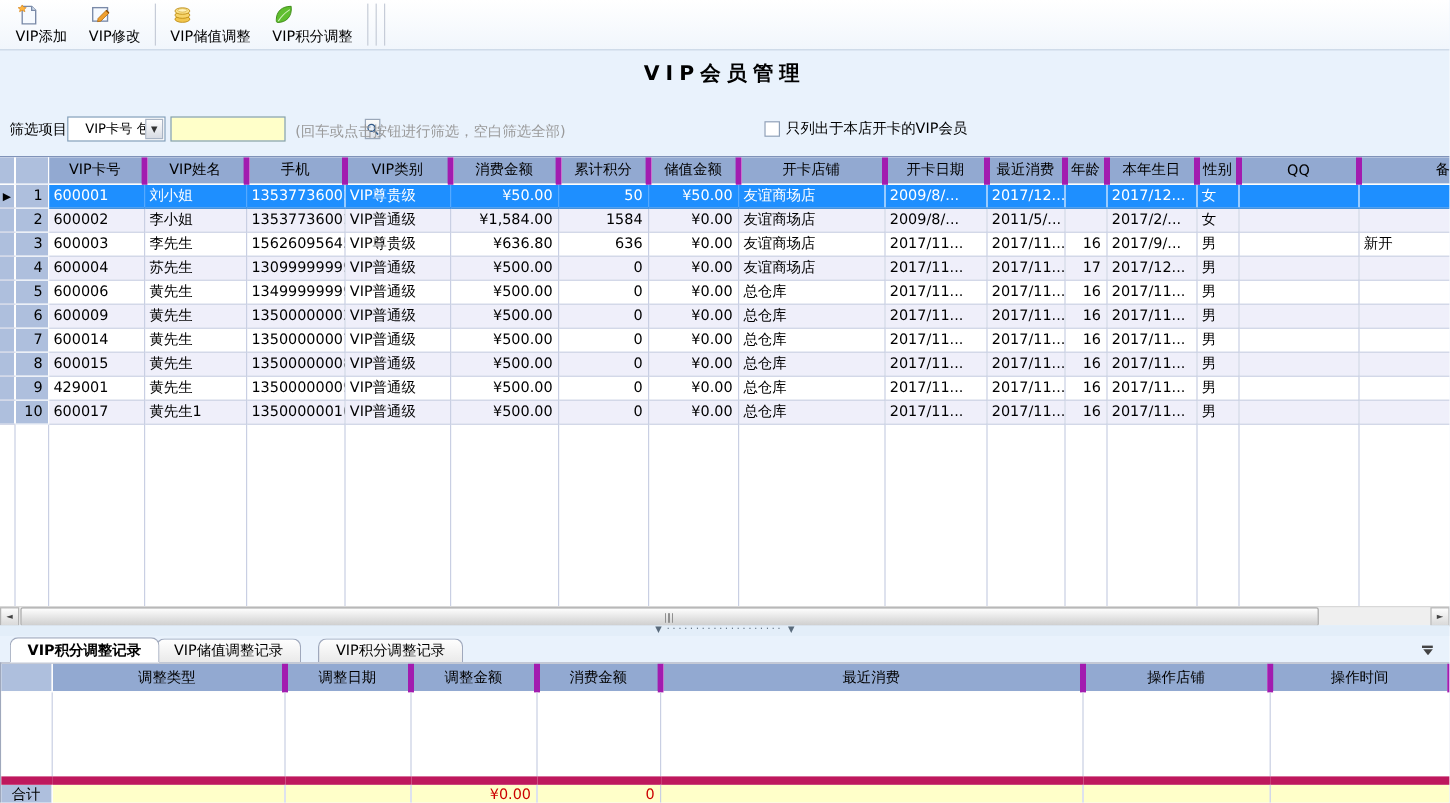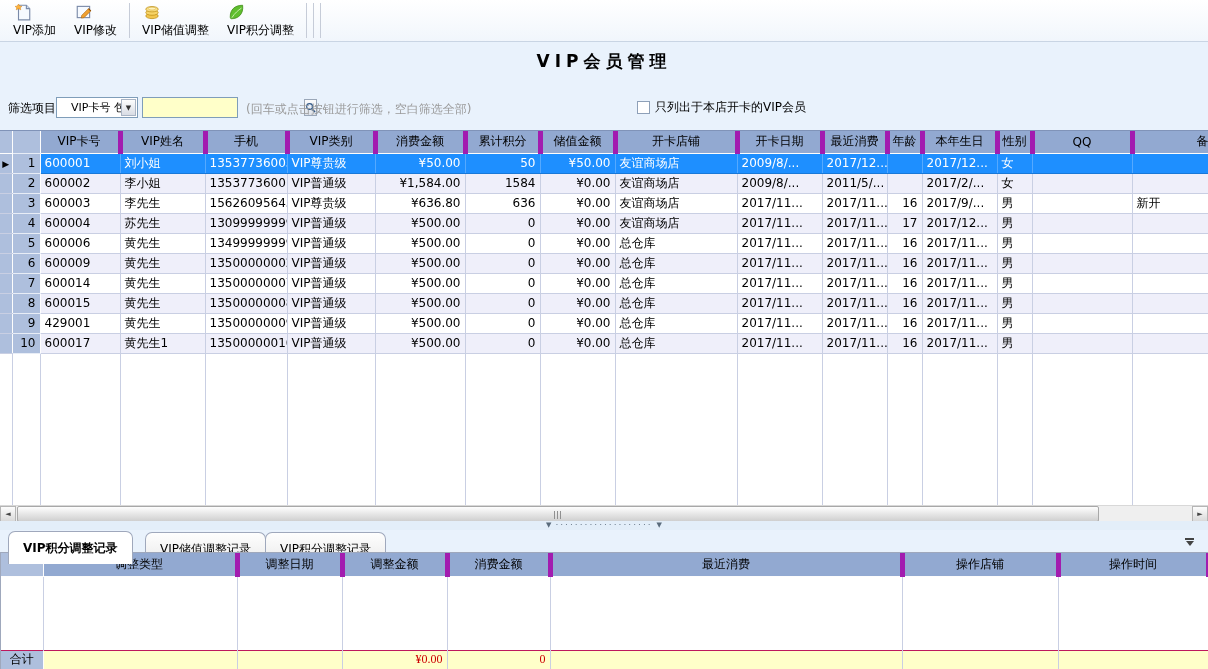--- a/index.html
+++ b/index.html
@@ -70,34 +70,34 @@
   
   .splitter { position:absolute; left:0; top:521px; width:1208px; height:9px; background:#E3EEF9;
     display:flex; align-items:center; justify-content:center; }
   .split-handle { display:flex; align-items:center; color:#5A6B7C; font-size:7px; height:9px; line-height:9px; }
   .split-dots { letter-spacing:2px; font-size:9px; color:#6A7A8A; margin:0 4px; position:relative; top:-3px; }
 
   
   .tabstrip { position:absolute; left:0; top:530px; width:1208px; height:22px; }
   .tab { position:absolute; top:2px; height:20px; border:1px solid #9FA8BC; border-bottom:none;
     border-radius:7px 7px 0 0; display:flex; align-items:center; justify-content:center;
-    background:linear-gradient(#FEFEFE,#E9E9E9); padding:16px 14px; white-space:nowrap; }
+    background:linear-gradient(#FEFEFE,#E9E9E9); padding:4px 14px; white-space:nowrap; }
   .tab.active { background:#FFFFFF; font-weight:bold; top:1px; height:21px; z-index:3; }
   .collapse-icon { position:absolute; right:14px; top:8px; width:9px; }
   .collapse-icon .bar { height:2px; background:#444; margin-bottom:1px; }
   .collapse-icon .tri { width:0; height:0; border-left:4px solid transparent; border-right:4px solid transparent; border-top:5px solid #444; margin:0 auto; }
 
   
   .detail-grid { position:absolute; left:0; top:552px; width:1208px; height:117px; background:#fff;
     border-top:1px solid #9FA8BC; border-left:1px solid #9FA8BC; overflow:hidden; }
   .detail-grid table { width:1208px; }
   .detail-grid th { height:23px; }
   .detail-grid tr.dfiller td { height:74px; border-bottom:none; background:#fff; }
   .detail-grid tr.dfiller td.ind { background:#fff; border-right:1px solid #C9CFE3; }
-  tr.summary td { height:19px; background:#FFFFC9; border-top:1px solid #be185d; border-bottom:none;font-family:Liberation Serif, serif; }
+  tr.summary td { height:19px; background:#FFFFC9; border-top:7px solid #be185d; border-bottom:none; }
   tr.summary td.ind { background:#AEBFDD; text-align:center; padding:0 2px; color:#000; }
   tr.summary td.red { color:#CC0000; text-align:right; }
 </style>
 </head>
 <body>
 
 <div class="toolbar">
   <div class="tb-btn">
     <span class="ticon">
       <svg width="18" height="18" viewBox="0 0 16 16">
@@ -437,21 +437,21 @@
     <span>▼</span>
     <span class="split-dots">....................</span>
     <span>▼</span>
   </span>
 </div>
 
 <div class="tabstrip">
   <div class="tab active" style="left:8px;">
     <span>VIP积分调整记录</span>
   </div>
-  <div class="tab" style="left:145px;">
+  <div class="tab" style="left:130px;">
     <span>VIP储值调整记录</span>
   </div>
   <div class="tab" style="left:265px;">
     <span>VIP积分调整记录</span>
   </div>
   <div class="collapse-icon">
     <div class="bar"></div>
       <div class="tri"></div>
   </div>
 </div>

